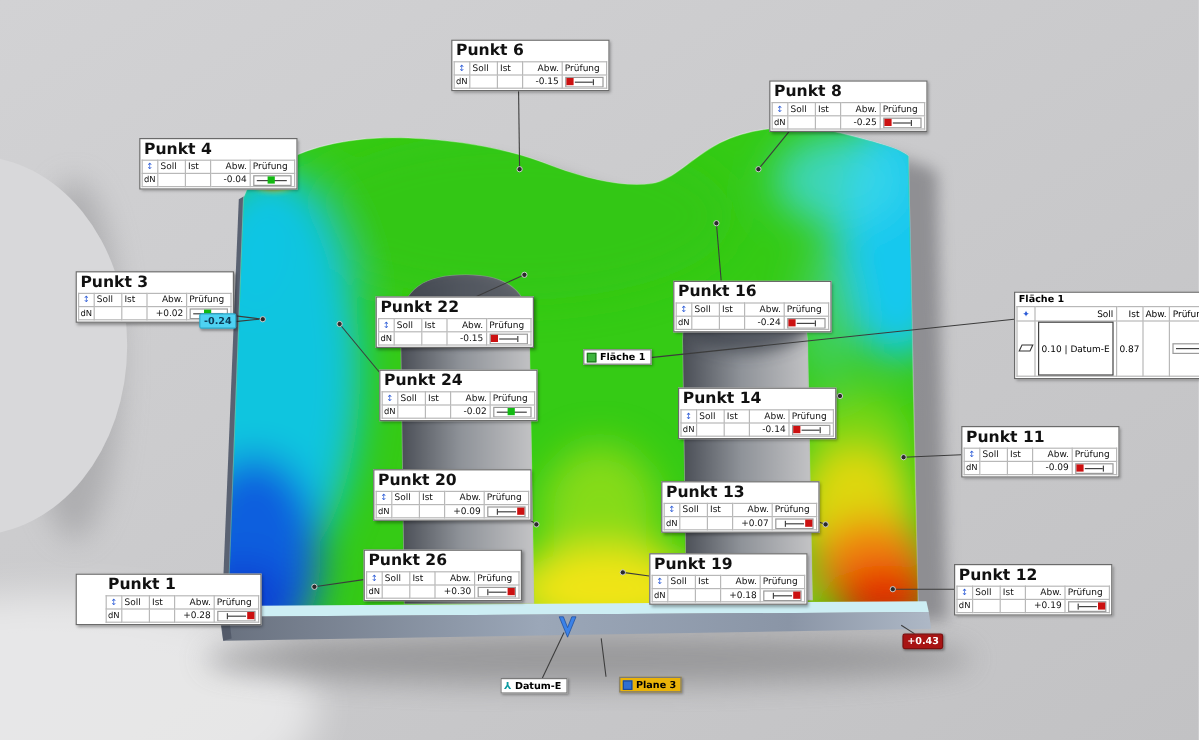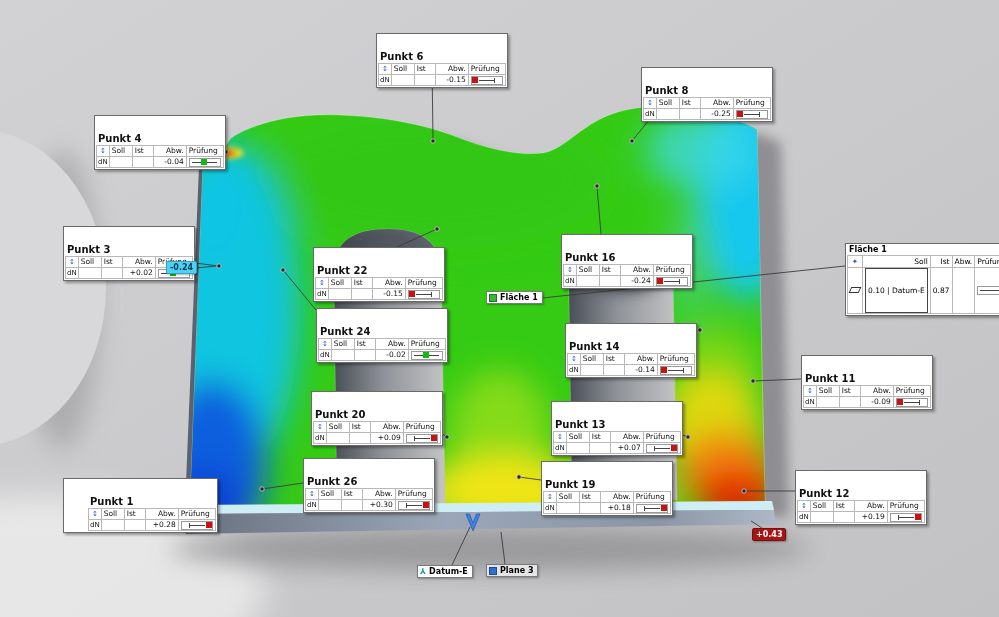--- a/index.html
+++ b/index.html
@@ -4,21 +4,21 @@
 <style>
   html,body{margin:0;padding:0;}
   #stage{position:relative;width:999px;height:617px;overflow:hidden;
          font-family:"DejaVu Sans",sans-serif;background:#c9c9cb;}
   #scene-svg{position:absolute;left:0;top:0;}
   #annot-layer{position:absolute;left:0;top:0;width:999px;height:617px;}
 
   
   .annot{position:absolute;background:#fff;border:1px solid #6a6a6a;
          box-shadow:1.5px 1.5px 2.5px rgba(0,0,0,.35);font-size:7.5px;color:#111;z-index:5;}
-  .annot .annot-title{font-weight:bold;font-size:10px;padding:1px 3px 0 3px;white-space:nowrap;margin-top:16px;}
+  .annot .annot-title{font-weight:bold;font-size:13px;padding:1px 3px 0 3px;white-space:nowrap;}
   .annot table{border-collapse:collapse;margin:1px;}
   .annot td{border:1px solid #b8b8b8;padding:0 2px;height:10px;line-height:10px;
             white-space:nowrap;overflow:hidden;font-size:7.5px;}
   .annot td.c-ico{width:7px;text-align:center;color:#2b5bd7;font-size:7px;padding:0 1px;}
   .annot td.c-soll{width:18px;}
   .annot td.c-ist{width:16px;}
   .annot td.c-abw{width:28px;text-align:right;}
   .annot td.c-pruef{width:32px;}
   .annot td.c-name{text-align:left;}
 
@@ -59,21 +59,21 @@
   
   .badge{position:absolute;font-size:8px;font-weight:bold;padding:1px 3px;
          border-radius:2px;z-index:6;box-shadow:1px 1px 2px rgba(0,0,0,.3);}
   .badge-cyan{background:#4ed2f2;color:#0c3a55;border:1px solid #2ea8c8;}
   .badge-red{background:#a81414;color:#fff;border:1px solid #7d0e0e;}
 
   
   .tag{position:absolute;display:flex;align-items:center;gap:3px;font-size:8px;
        font-weight:bold;padding:1px 4px 1px 2px;border:1px solid #7a7a7a;
        background:#fff;box-shadow:1px 1px 2px rgba(0,0,0,.3);z-index:6;white-space:nowrap;}
-  .tag-gray{background:#e5e5e5;}
+  .tag-gray{background:#eab308;margin-left:30px;}
   .sq-ico{display:inline-block;width:6px;height:6px;}
   .sq-green{background:#3db53d;border:1px solid #1d7a1d;}
   .sq-blue{background:#2f6fd0;border:1px solid #1c4b99;}
   .datum-glyph{color:#0a9aa0;font-size:8px;font-weight:bold;line-height:8px;}
 </style>
 </head>
 <body>
 
 <div id="stage">
 
@@ -326,21 +326,21 @@
                   <i class="line"></i>
                   <i class="sq"></i>
                   <i class="tick"></i>
                 </span>
           </td>
         </tr>
       </tbody>
         </table>
     </div>
 
-    <div class="annot" style="left: 94px; top: 115px;">
+    <div class="annot" style="left: 116px; top: 115px;">
       <div class="annot-title t">Punkt 4</div>
       <table>
         <tbody>
             <tr>
           <td class="c-ico ha">↕</td>
           <td class="c-soll h1">Soll</td>
           <td class="c-ist h2">Ist</td>
           <td class="c-abw h3">Abw.</td>
           <td class="c-pruef h4">Prüfung</td>
         </tr>

